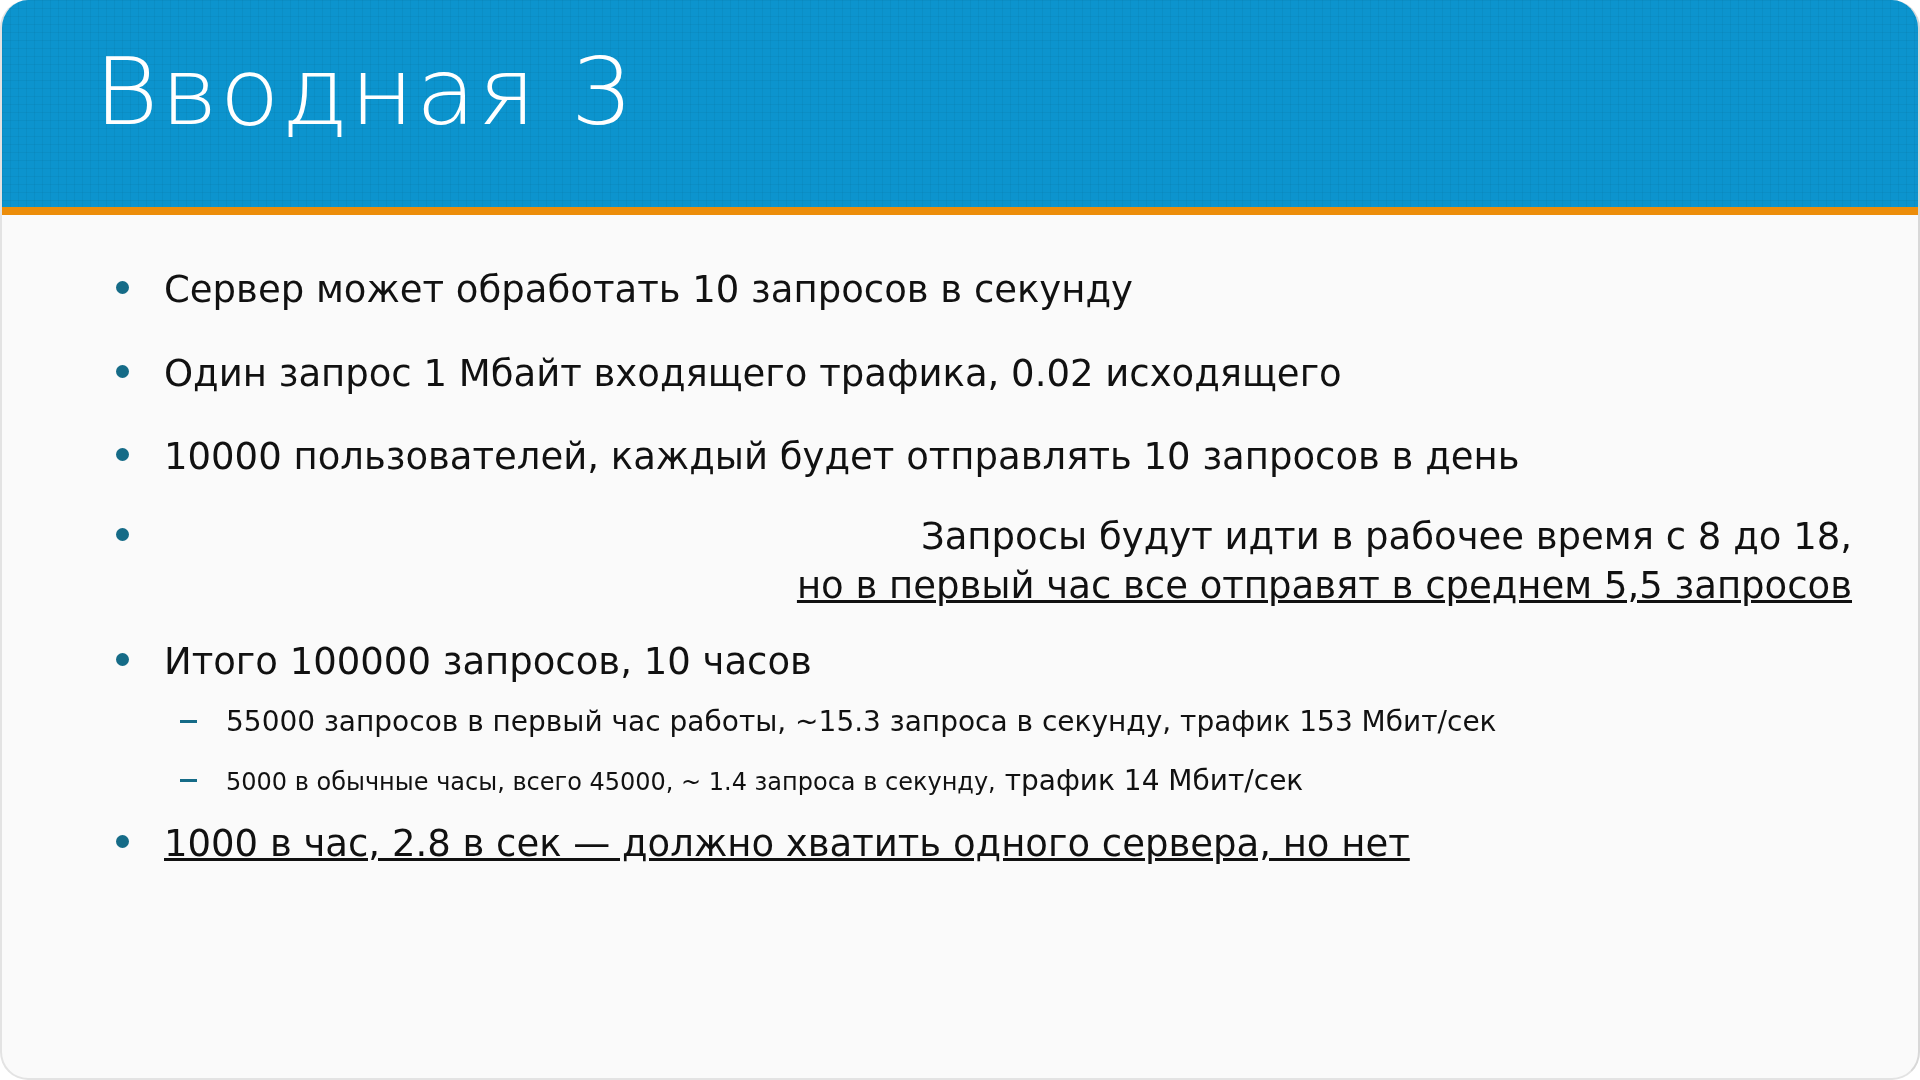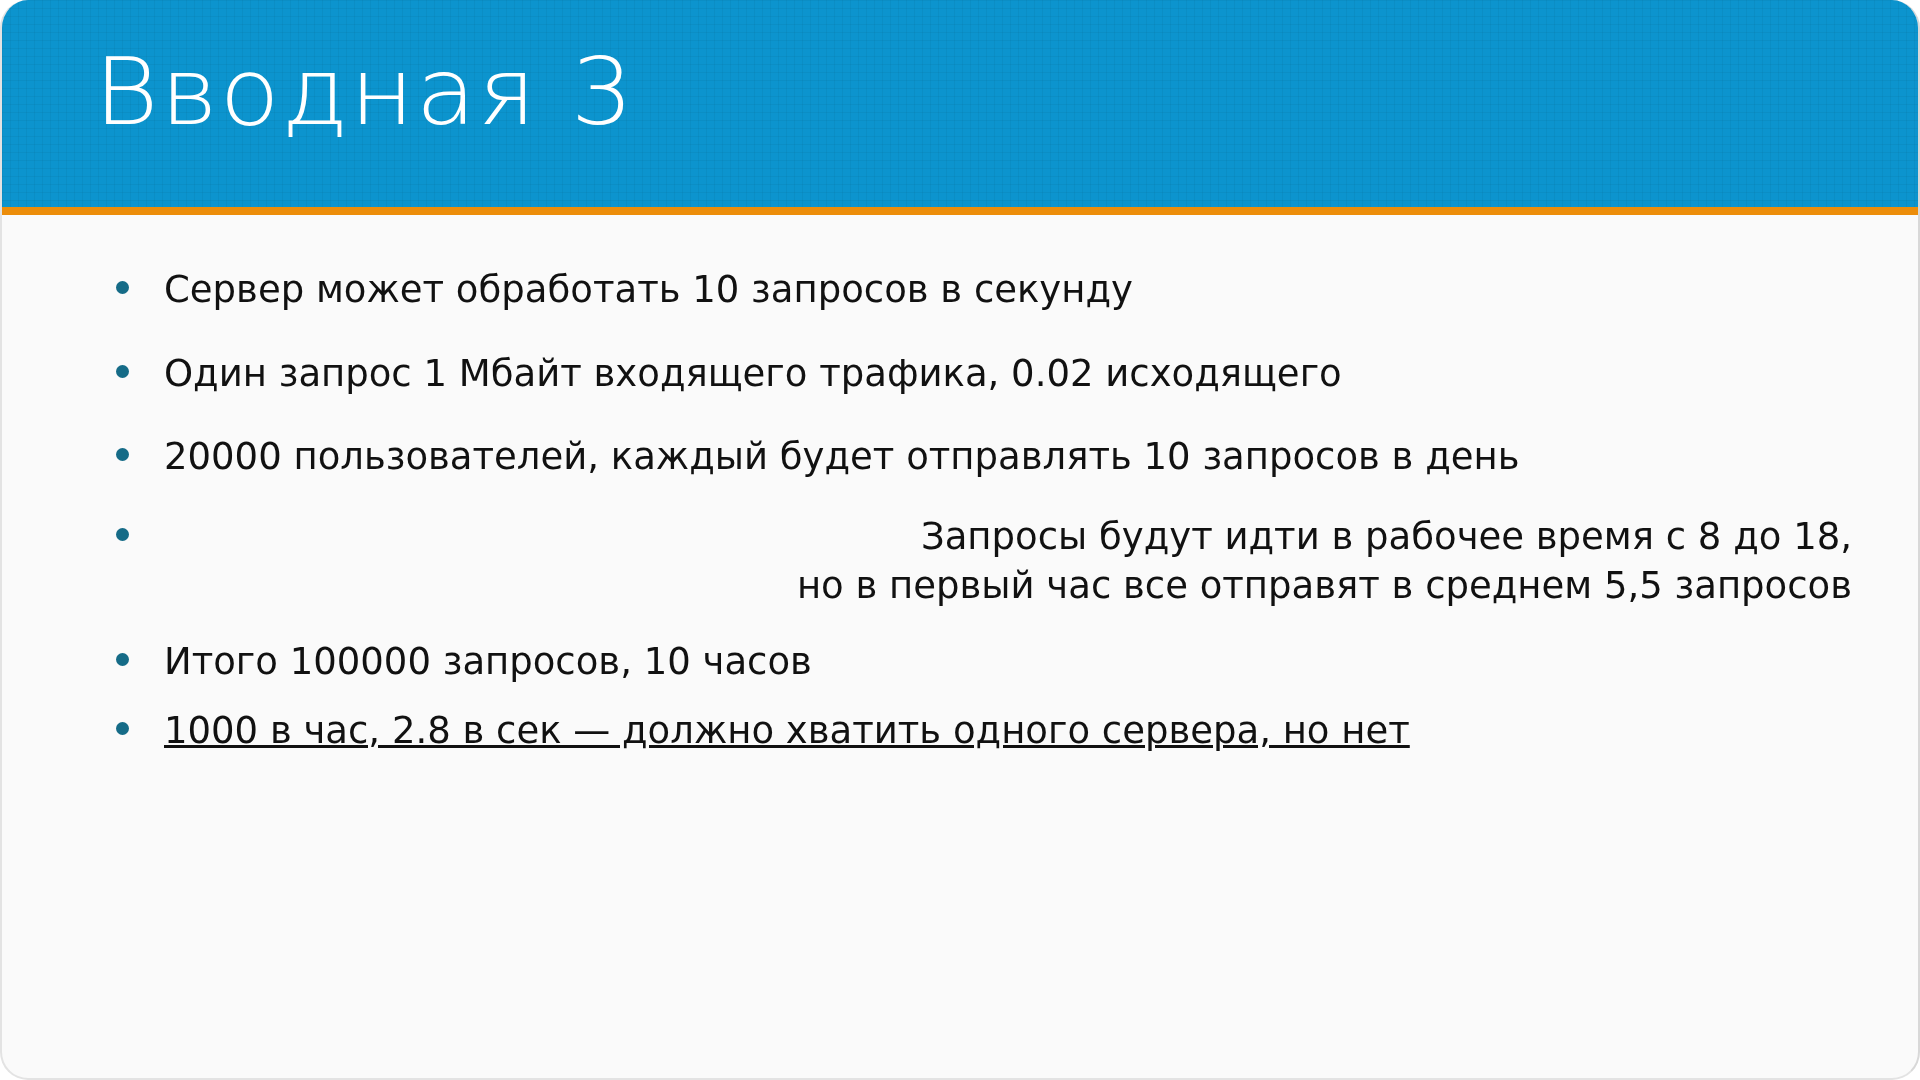--- a/index.html
+++ b/index.html
@@ -97,21 +97,21 @@
     position: absolute;
     left: 14px;
     top: 16px;
     width: 13px;
     height: 13px;
     border-radius: 50%;
     background: #156b87;
   }
 
   .l1-text { display: block; }
-  .l1-text .line2 { display: block; }
+  .l1-text .line2 { display: block; text-decoration: underline; }
 
   
   .sub-list {
     list-style: none;
     margin: 18px 0 6px 0;
     padding: 0;
   }
 
   .l2 {
     position: relative;
@@ -162,35 +162,45 @@
         <span class="l1-text">Сервер может обработать 10 запросов в секунду</span>
       </li>
 
       <li class="l1 row-b">
         <span class="marker"></span>
         <span class="l1-text">Один запрос 1 Мбайт входящего трафика, 0.02 исходящего</span>
       </li>
 
       <li class="l1 row-c">
         <span class="marker"></span>
-        <span class="l1-text">20000 пользователей, каждый будет отправлять 10 запросов в день</span>
+        <span class="l1-text">10000 пользователей, каждый будет отправлять 10 запросов в день</span>
       </li>
 
       <li class="l1 row-d">
         <span class="marker"></span>
         <span class="l1-text">
           <span>Запросы будут идти в рабочее время с 8 до 18,</span>
           <span class="line2">но в первый час все отправят в среднем 5,5 запросов</span>
         </span>
       </li>
 
       <li class="l1 row-e">
         <span class="marker"></span>
         <span class="l1-text">Итого 100000 запросов, 10 часов</span>
 
+        <ul class="sub-list">
+          <li class="l2">
+            <span class="marker-dash"></span>
+            <span>55000 запросов в первый час работы, ~15.3 запроса в секунду, трафик 153 Мбит/сек</span>
+          </li>
+          <li class="l2">
+            <span class="marker-dash"></span>
+            <span class="small-text">5000 в обычные часы, всего 45000, ~ 1.4 запроса в секунду,</span><span class="big-text"> трафик 14 Мбит/сек</span>
+          </li>
+        </ul>
       </li>
 
       <li class="l1 row-f">
         <span class="marker"></span>
         <span class="l1-text"> 1000 в час, 2.8 в сек — должно хватить одного сервера, но нет</span>
       </li>
 
     </ul>
   </div>
 

